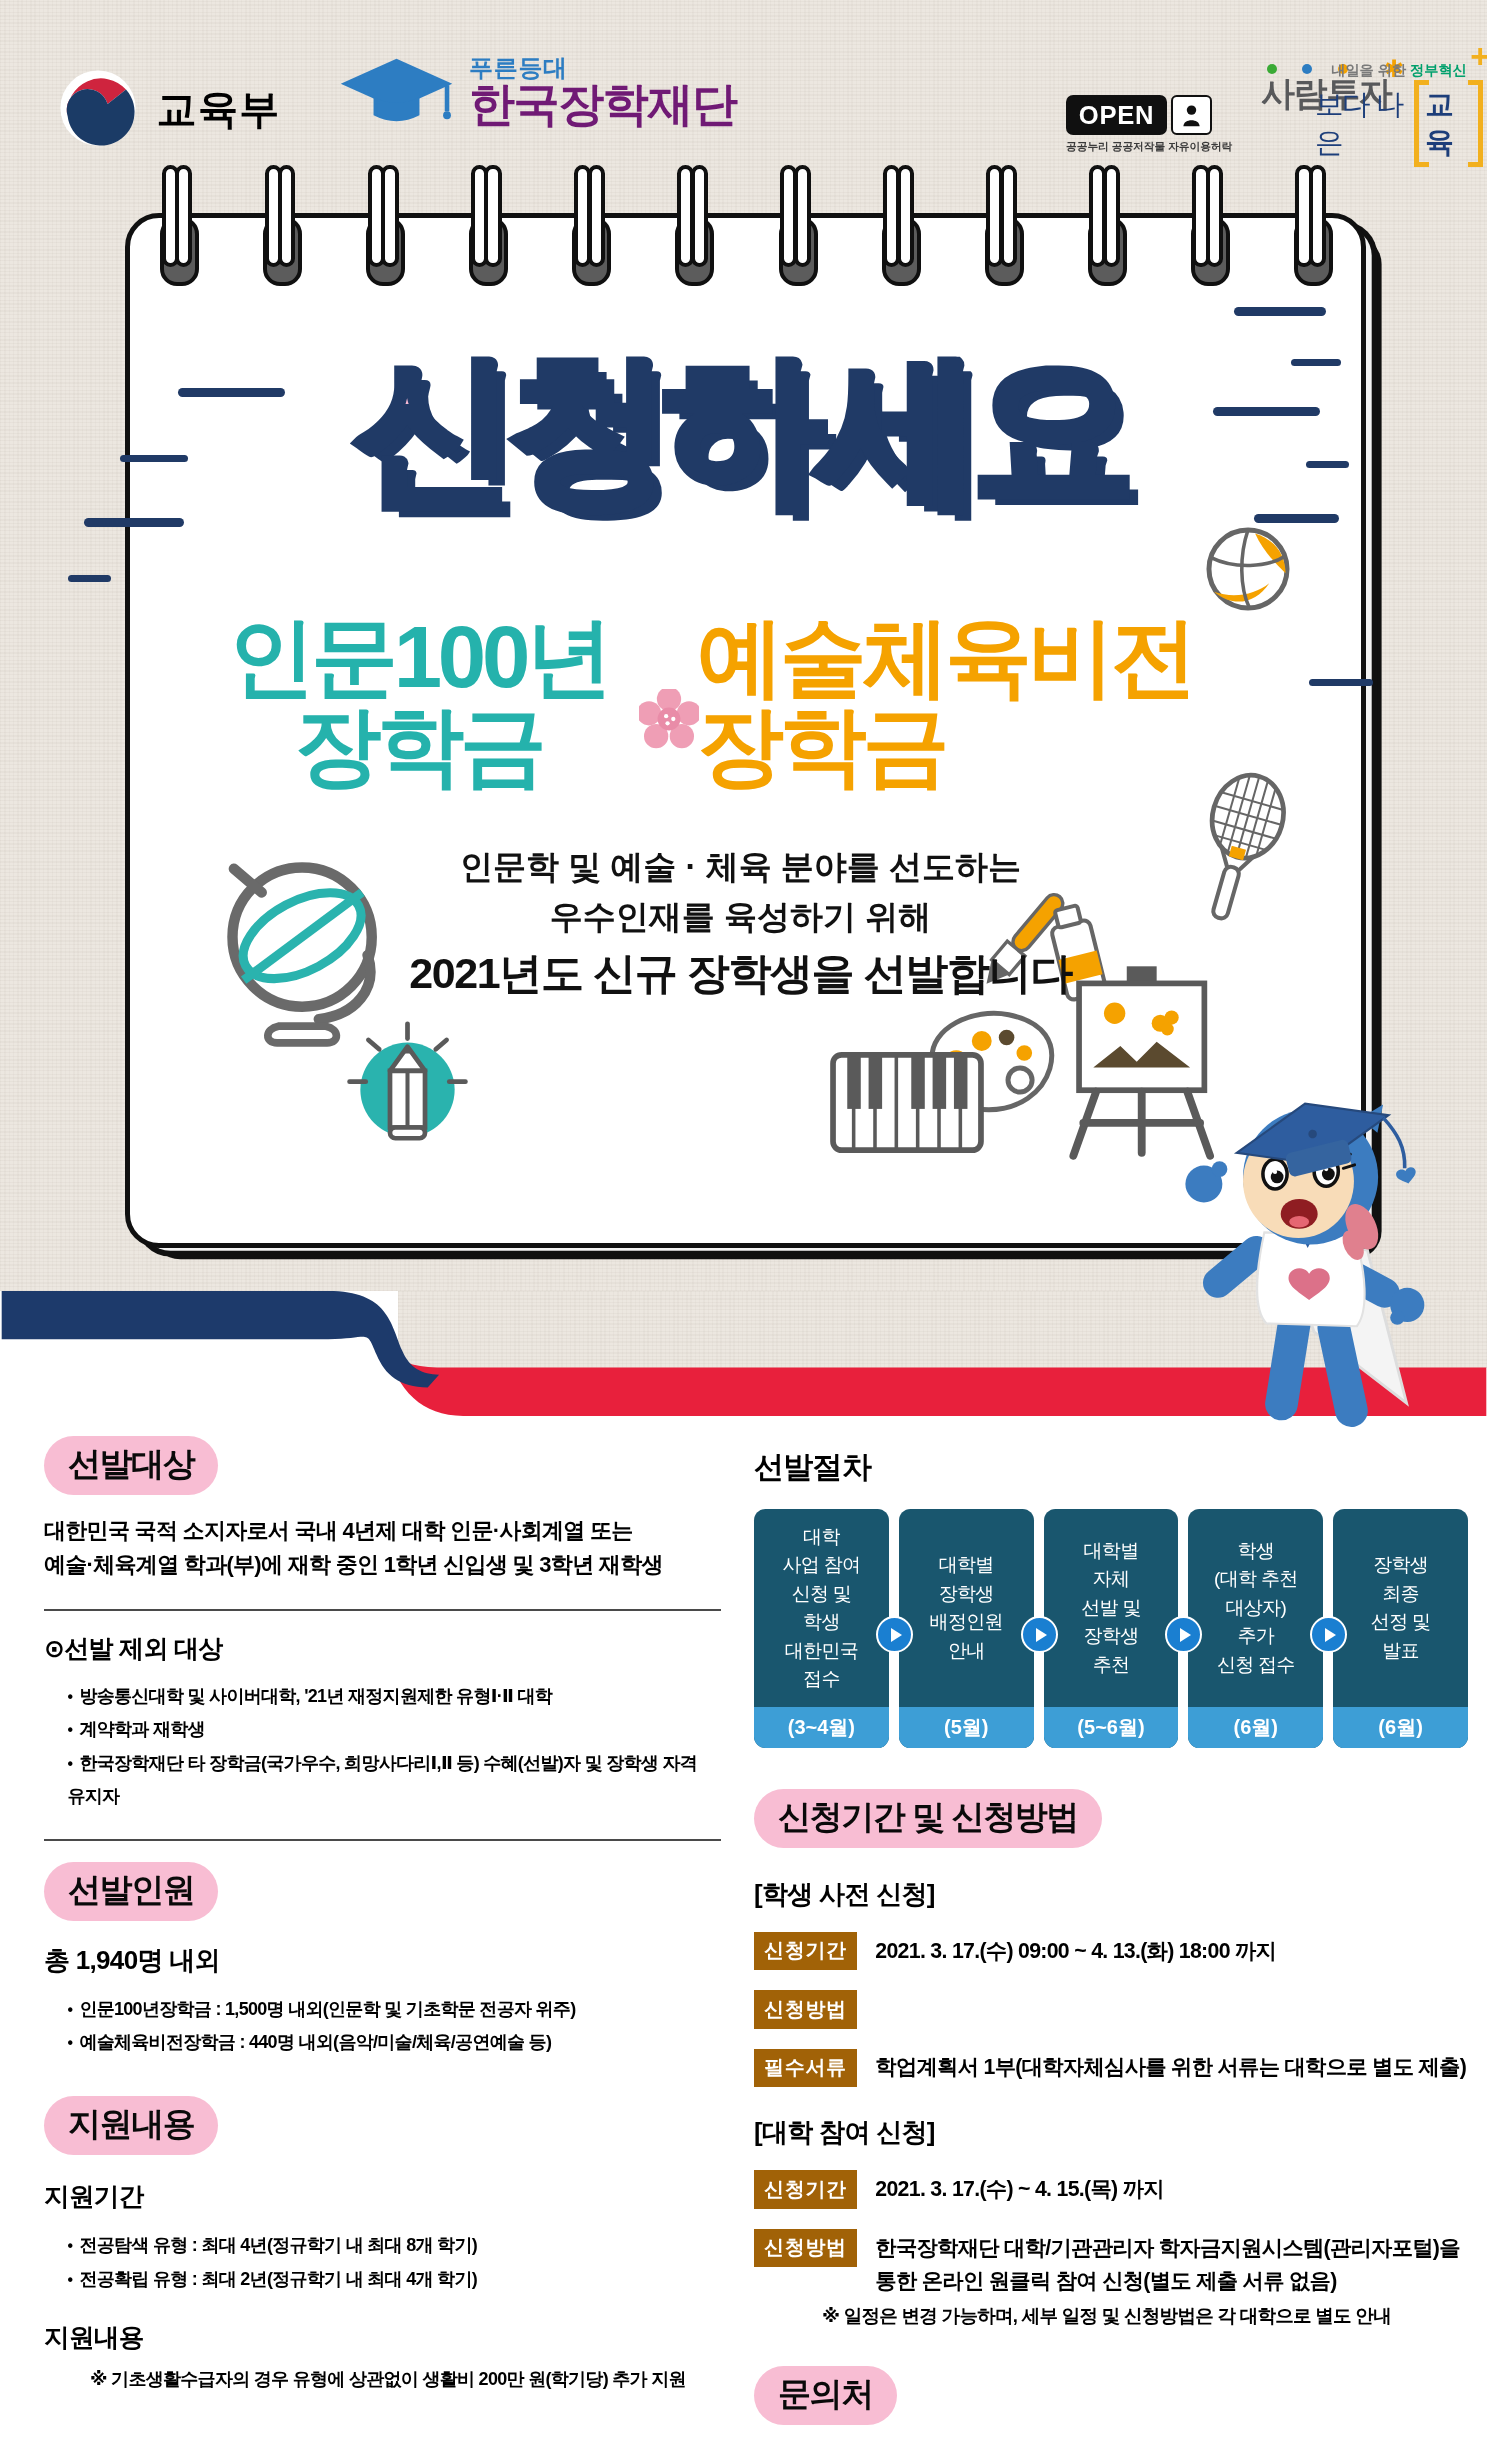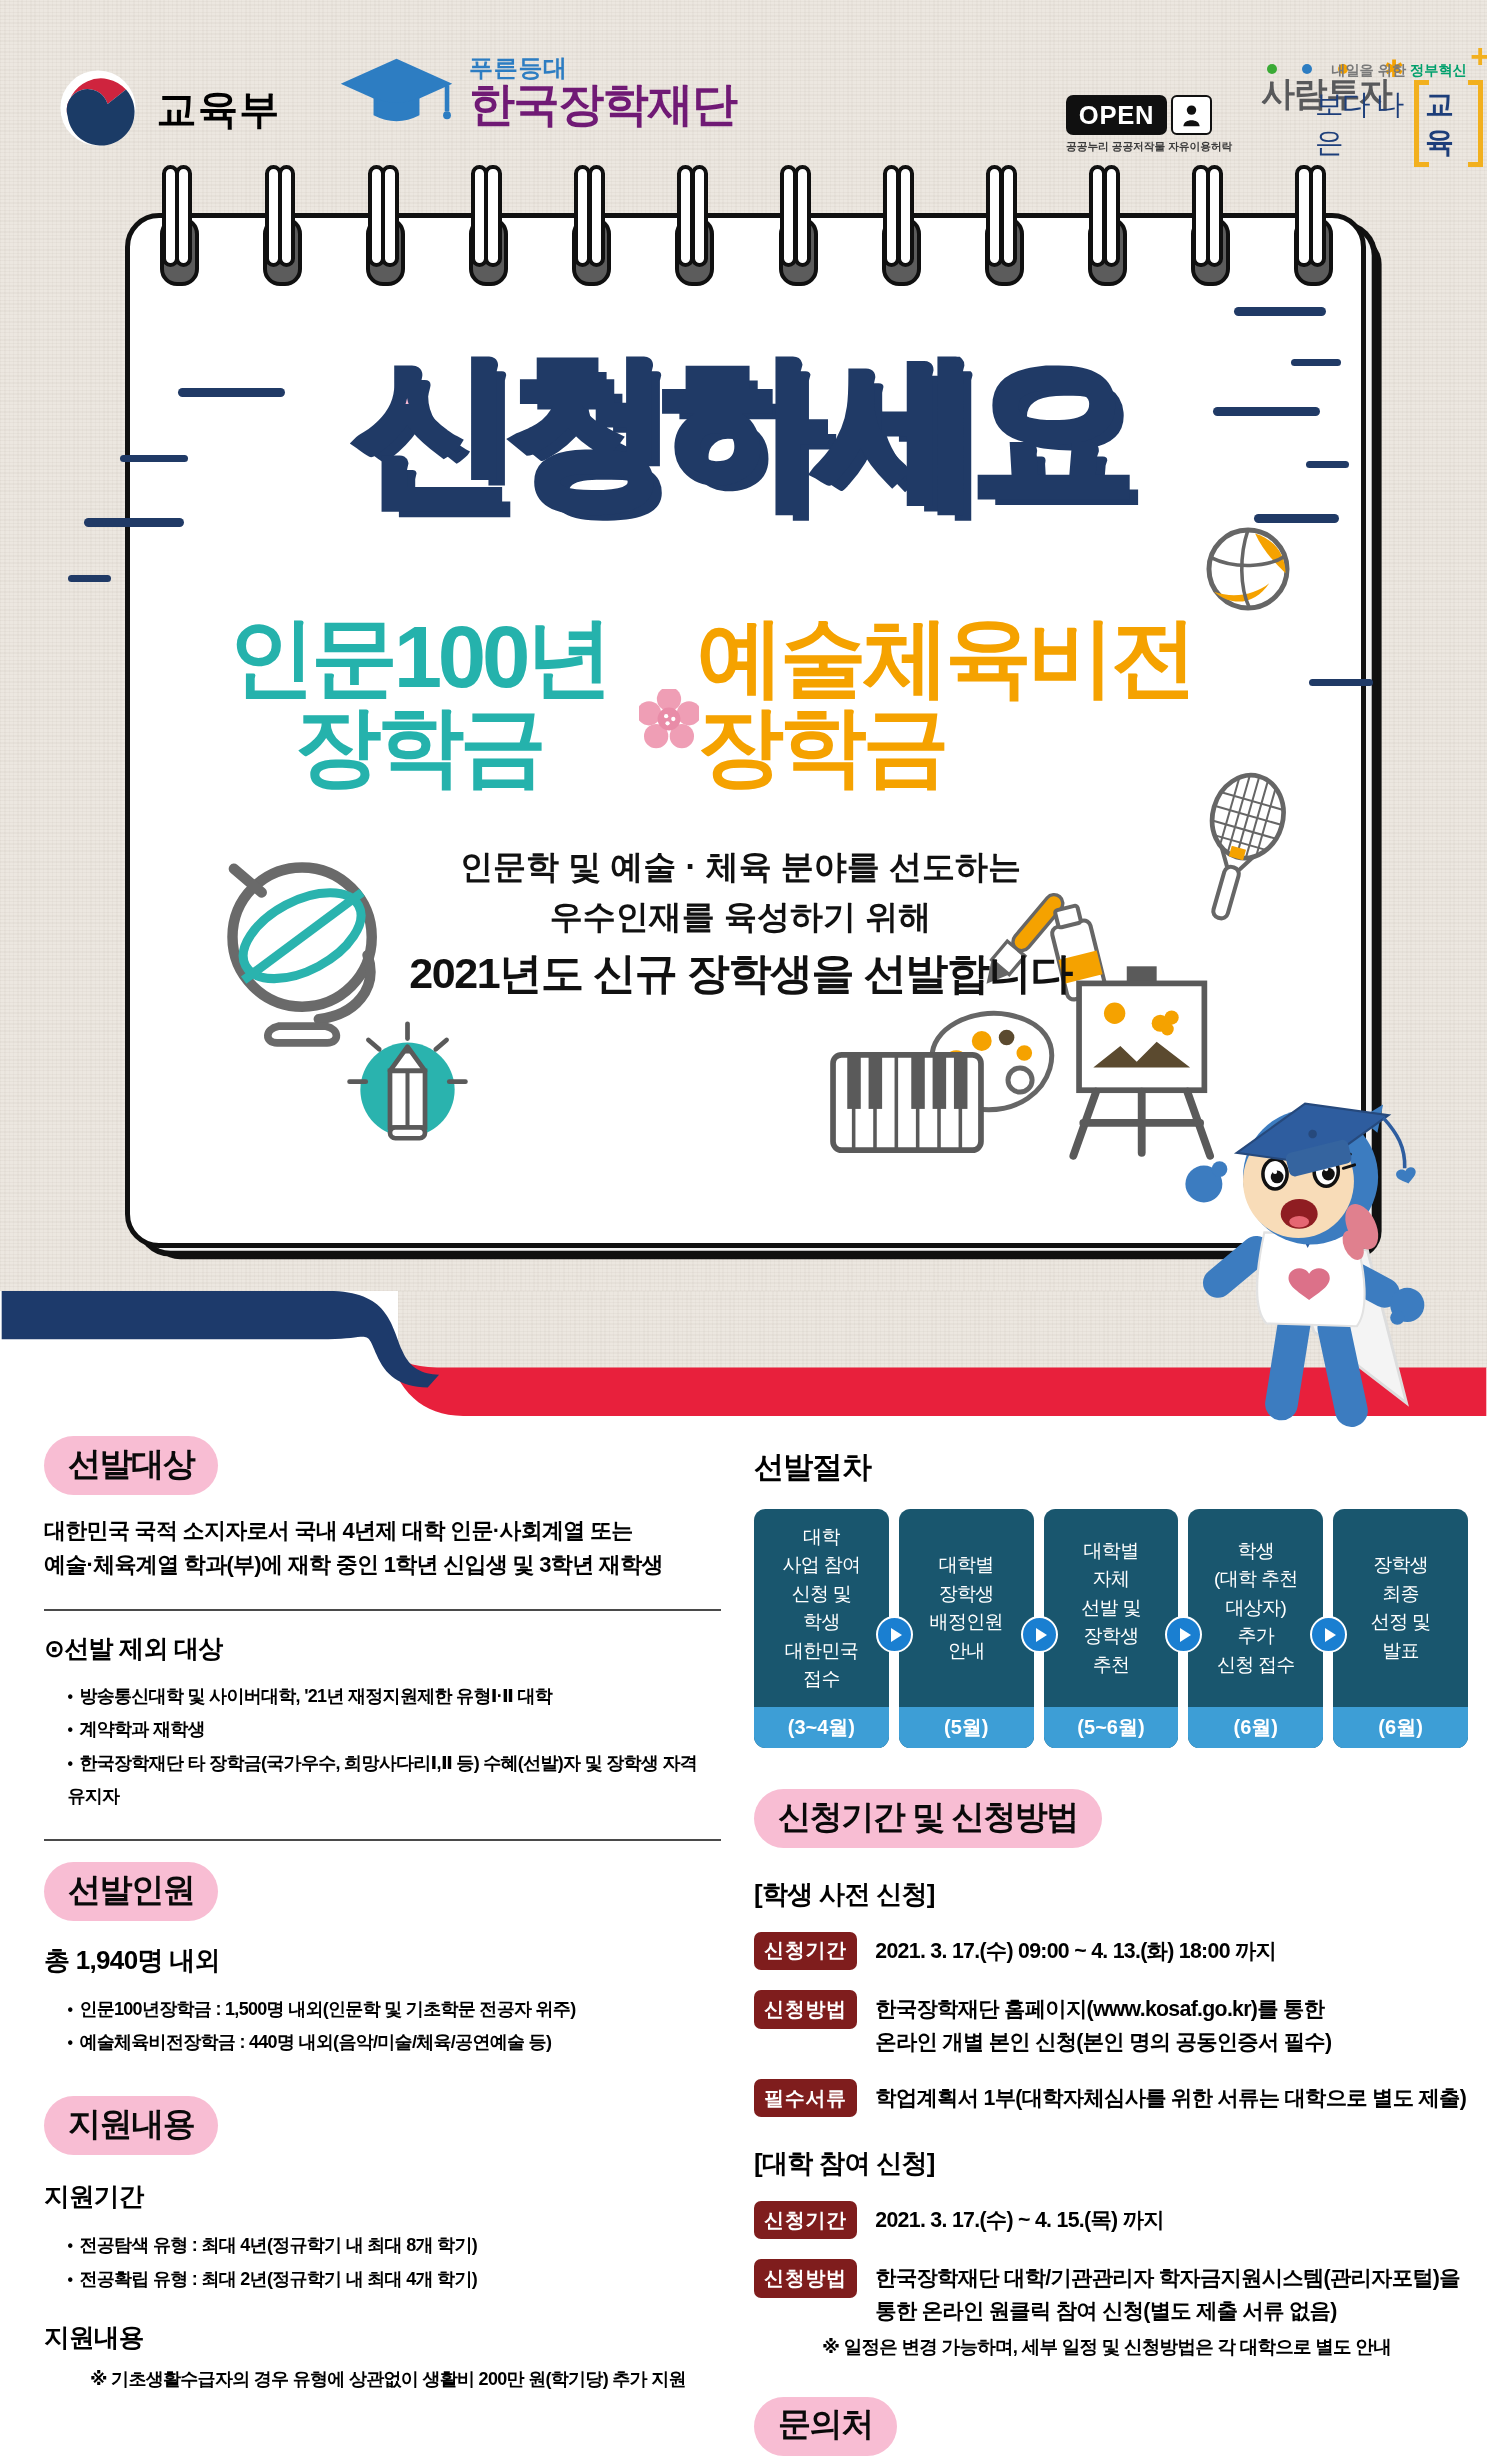--- a/index.html
+++ b/index.html
@@ -109,21 +109,21 @@
     font-size:20px;font-weight:600;}
   .flow-arrow{position:absolute;top:107px;width:33px;height:33px;border-radius:50%;background:#1a7fd1;
     border:2.8px solid #ffffff;display:flex;align-items:center;justify-content:center;}
   .flow-arrow::before{content:"";display:block;width:0;height:0;border-left:11.4px solid #fff;
     border-top:7.8px solid transparent;border-bottom:7.8px solid transparent;margin-left:3.6px;}
   .fa1{left:122px;} .fa2{left:267px;} .fa3{left:411px;} .fa4{left:556px;}
   
   .apply-pill{margin-top:41px;}
   .aph{font-size:26px;font-weight:900;letter-spacing:-0.7px;margin:28.5px 0 4.3px;}
   .brow{display:flex;gap:18.5px;margin-top:20px;align-items:flex-start;}
-  .badge{background:#7f1d1d;color:#fff;font-size:20px;font-weight:800;padding:5.7px 10px;flex:0 0 auto;letter-spacing:0.7px;border-radius:7px;}
+  .badge{background:#a16207;color:#fff;font-size:20px;font-weight:800;padding:5.7px 10px;flex:0 0 auto;letter-spacing:0.7px;}
   .btext{font-size:21.3px;line-height:1.55;font-weight:600;white-space:pre-line;padding-top:2.8px;letter-spacing:-0.7px;}
   .bnote{font-size:18.5px;font-weight:600;margin:5.7px 0 0 0;letter-spacing:-0.7px;}
   
   .c-pill{margin-top:38px;}
   .pre{white-space:pre-line;}
 </style>
 </head>
 <body>
 
 <div>
@@ -569,22 +569,20 @@
       <span class="pill">신청기간 및 신청방법</span>
     </div>
 
     <div class="aph">[학생 사전 신청]</div>
     <div class="brow">
       <span class="badge">신청기간</span>
       <span class="btext">2021. 3. 17.(수) 09:00 ~ 4. 13.(화) 18:00 까지</span>
     </div>
     <div class="brow">
       <span class="badge">신청방법</span>
-      <span class="btext">한국장학재단 홈페이지(www.kosaf.go.kr)를 통한
-온라인 개별 본인 신청(본인 명의 공동인증서 필수)</span>
     </div>
     <div class="brow">
       <span class="badge">필수서류</span>
       <span class="btext">학업계획서 1부(대학자체심사를 위한 서류는 대학으로 별도 제출)</span>
     </div>
 
     <div class="aph">[대학 참여 신청]</div>
     <div class="brow">
       <span class="badge">신청기간</span>
       <span class="btext">2021. 3. 17.(수) ~ 4. 15.(목) 까지</span>

